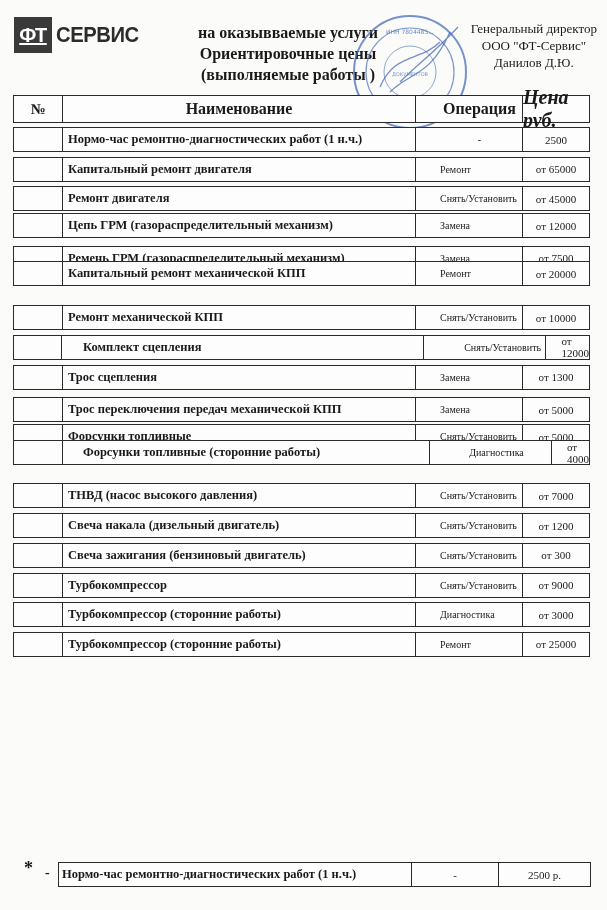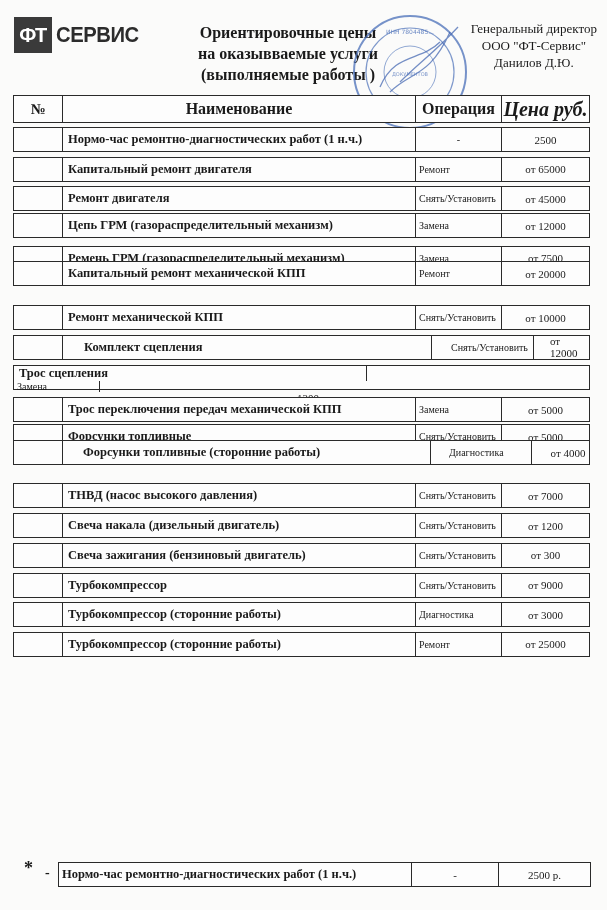--- a/index.html
+++ b/index.html
@@ -2,33 +2,33 @@
 <html><head>
 <meta charset="utf-8">
 <style>
   html, body { margin: 0; padding: 0; }
   body {
     width: 607px; height: 910px; background: #fbfbfa; position: relative; overflow: hidden;
     font-family: "Liberation Serif", "DejaVu Serif", serif; color: #1a1a1a;
   }
   .logo { position: absolute; left: 14px; top: 17px; height: 36px; display: flex; align-items: center; }
   .logo-box { background: #3a3a3a; color: #fff; font-family: "Liberation Sans", sans-serif; font-weight: bold;
-    font-size: 20px; height: 36px; width: 38px; display: flex; align-items: center; justify-content: center; letter-spacing: -0.5px; }
+    font-size: 20px; height: 36px; width: 38px; display: flex; align-items: center; justify-content: center; letter-spacing: -0.5px; text-decoration: underline; }
   .logo-text { font-family: "Liberation Sans", sans-serif; font-weight: bold; font-size: 22px; color: #2c2c2c;
     margin-left: 4px; letter-spacing: -0.5px; transform: scaleX(0.92); transform-origin: left center; }
   .title { position: absolute; left: 188px; top: 22px; width: 200px; text-align: center;
     font-weight: bold; font-size: 16px; line-height: 21px; }
   .director { position: absolute; right: 10px; top: 20px; text-align: center; font-size: 13px; line-height: 17px; }
   .stamp { position: absolute; left: 350px; top: 12px; width: 120px; height: 120px; }
   .row { position: absolute; left: 13px; width: 577px; height: 25px; border: 1.5px solid #2a2a2a;
     background: #fdfdfd; display: flex; box-sizing: border-box; }
   .row > div { display: flex; align-items: center; box-sizing: border-box; }
   .c-num { width: 49px; border-right: 1.5px solid #2a2a2a; justify-content: center; }
   .c-name { width: 353px; border-right: 1.5px solid #2a2a2a; padding-left: 5px; font-weight: bold; font-size: 12.5px; }
-  .c-op { width: 86px; border-right: 1.5px solid #2a2a2a; padding-left: 3px; font-size: 10px; }
+  .c-op { width: 86px; border-right: 1.5px solid #2a2a2a; padding-left: 3px; font-size: 10px; margin-left: 21px; }
   .c-price { flex: 1; justify-content: center; font-size: 11px; }
   .header { height: 28px; }
   .header .c-num { font-weight: bold; font-size: 15px; }
   .header .c-name { justify-content: center; font-size: 16px; padding-left: 0; }
   .header .c-op { justify-content: center; font-weight: bold; font-size: 16px; padding-left: 0; }
   .header .c-price { font-weight: bold; font-size: 20px; font-style: italic; }
   .centered { justify-content: center; padding-left: 0; }
   .footnote { position: absolute; left: 0; top: 862px; width: 607px; height: 26px; }
   .fn-star { position: absolute; left: 24px; top: -4px; font-size: 18px; font-weight: bold; }
   .fn-dash { position: absolute; left: 45px; top: 3px; font-size: 14px; font-weight: bold; }
@@ -41,22 +41,22 @@
 </style>
 </head>
 <body>
 
 <div class="logo">
   <div class="logo-box">ФТ</div>
   <div class="logo-text">СЕРВИС</div>
 </div>
 
 <div class="title">
+  <div>на оказывваемые услуги</div>
   <div>Ориентировочные цены</div>
-  <div>на оказывваемые услуги</div>
   <div>(выполняемые работы )</div>
 </div>
 
 <svg class="stamp" viewBox="0 0 120 120">
   <circle cx="60" cy="60" r="56" fill="none" stroke="#4a6fb8" stroke-width="2" opacity="0.75"></circle>
   <circle cx="60" cy="60" r="44" fill="none" stroke="#4a6fb8" stroke-width="1.2" opacity="0.7"></circle>
   <circle cx="60" cy="60" r="26" fill="none" stroke="#4a6fb8" stroke-width="1" opacity="0.6"></circle>
   <path d="M30 75 C 45 40, 70 50, 90 30 M40 80 C 60 60, 80 65, 100 20 M50 70 C 70 50, 85 40, 108 15" fill="none" stroke="#3b5fae" stroke-width="1.3" opacity="0.7"></path>
   <text x="60" y="22" font-size="6" text-anchor="middle" fill="#4a6fb8" opacity="0.8" font-family="DejaVu Sans, sans-serif">ИНН 7804485...</text>
   <text x="60" y="100" font-size="6" text-anchor="middle" fill="#4a6fb8" opacity="0.8" font-family="DejaVu Sans, sans-serif">Санкт-Петербург</text>
@@ -118,21 +118,21 @@
       <div class="c-name">Ремонт механической КПП</div>
       <div class="c-op">Снять/Установить</div>
       <div class="c-price">от 10000</div>
     </div>
     <div class="row" style="top: 334.9px; gap: 16px;">
       <div class="c-num"></div>
       <div class="c-name">Комплект сцепления</div>
       <div class="c-op">Снять/Установить</div>
       <div class="c-price">от 12000</div>
     </div>
-    <div class="row" style="top: 364.6px; flex-direction: column;">
+    <div class="row" style="top: 364.6px;">
       <div class="c-num"></div>
       <div class="c-name">Трос сцепления</div>
       <div class="c-op">Замена</div>
       <div class="c-price">от 1300</div>
     </div>
     <div class="row" style="top: 397px; text-align: center;">
       <div class="c-num"></div>
       <div class="c-name">Трос переключения передач механической КПП</div>
       <div class="c-op">Замена</div>
       <div class="c-price">от 5000</div>

